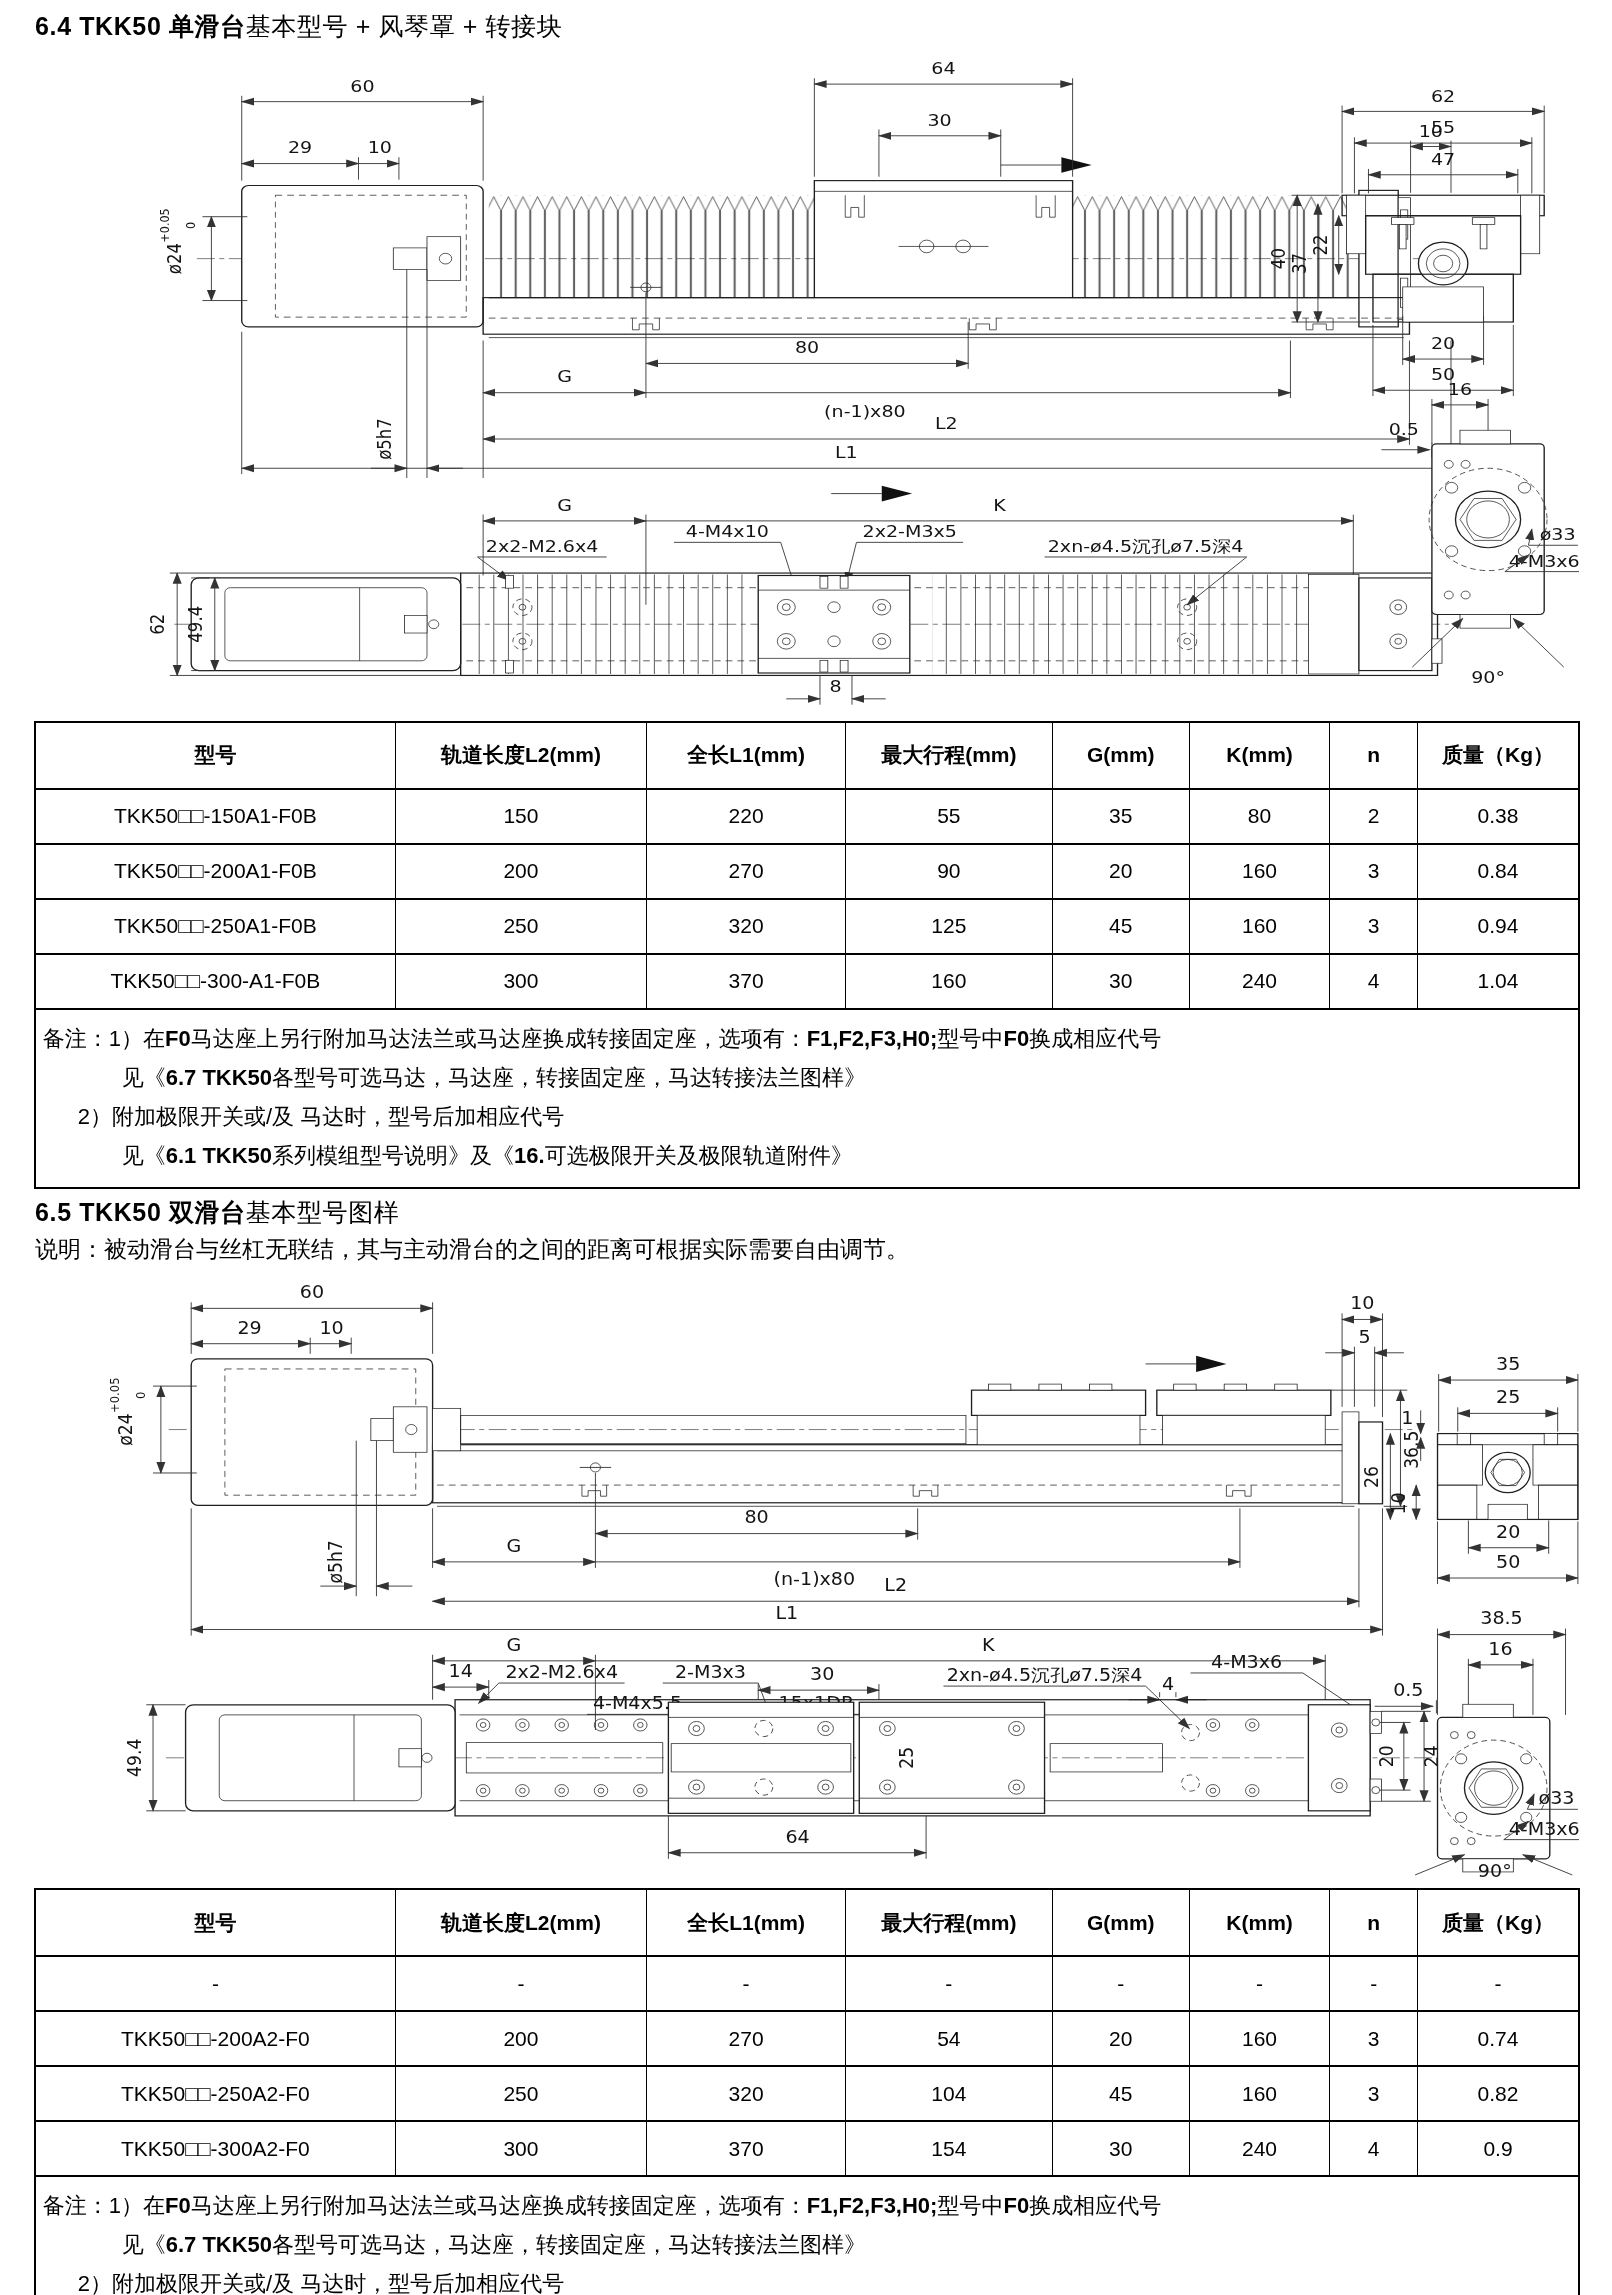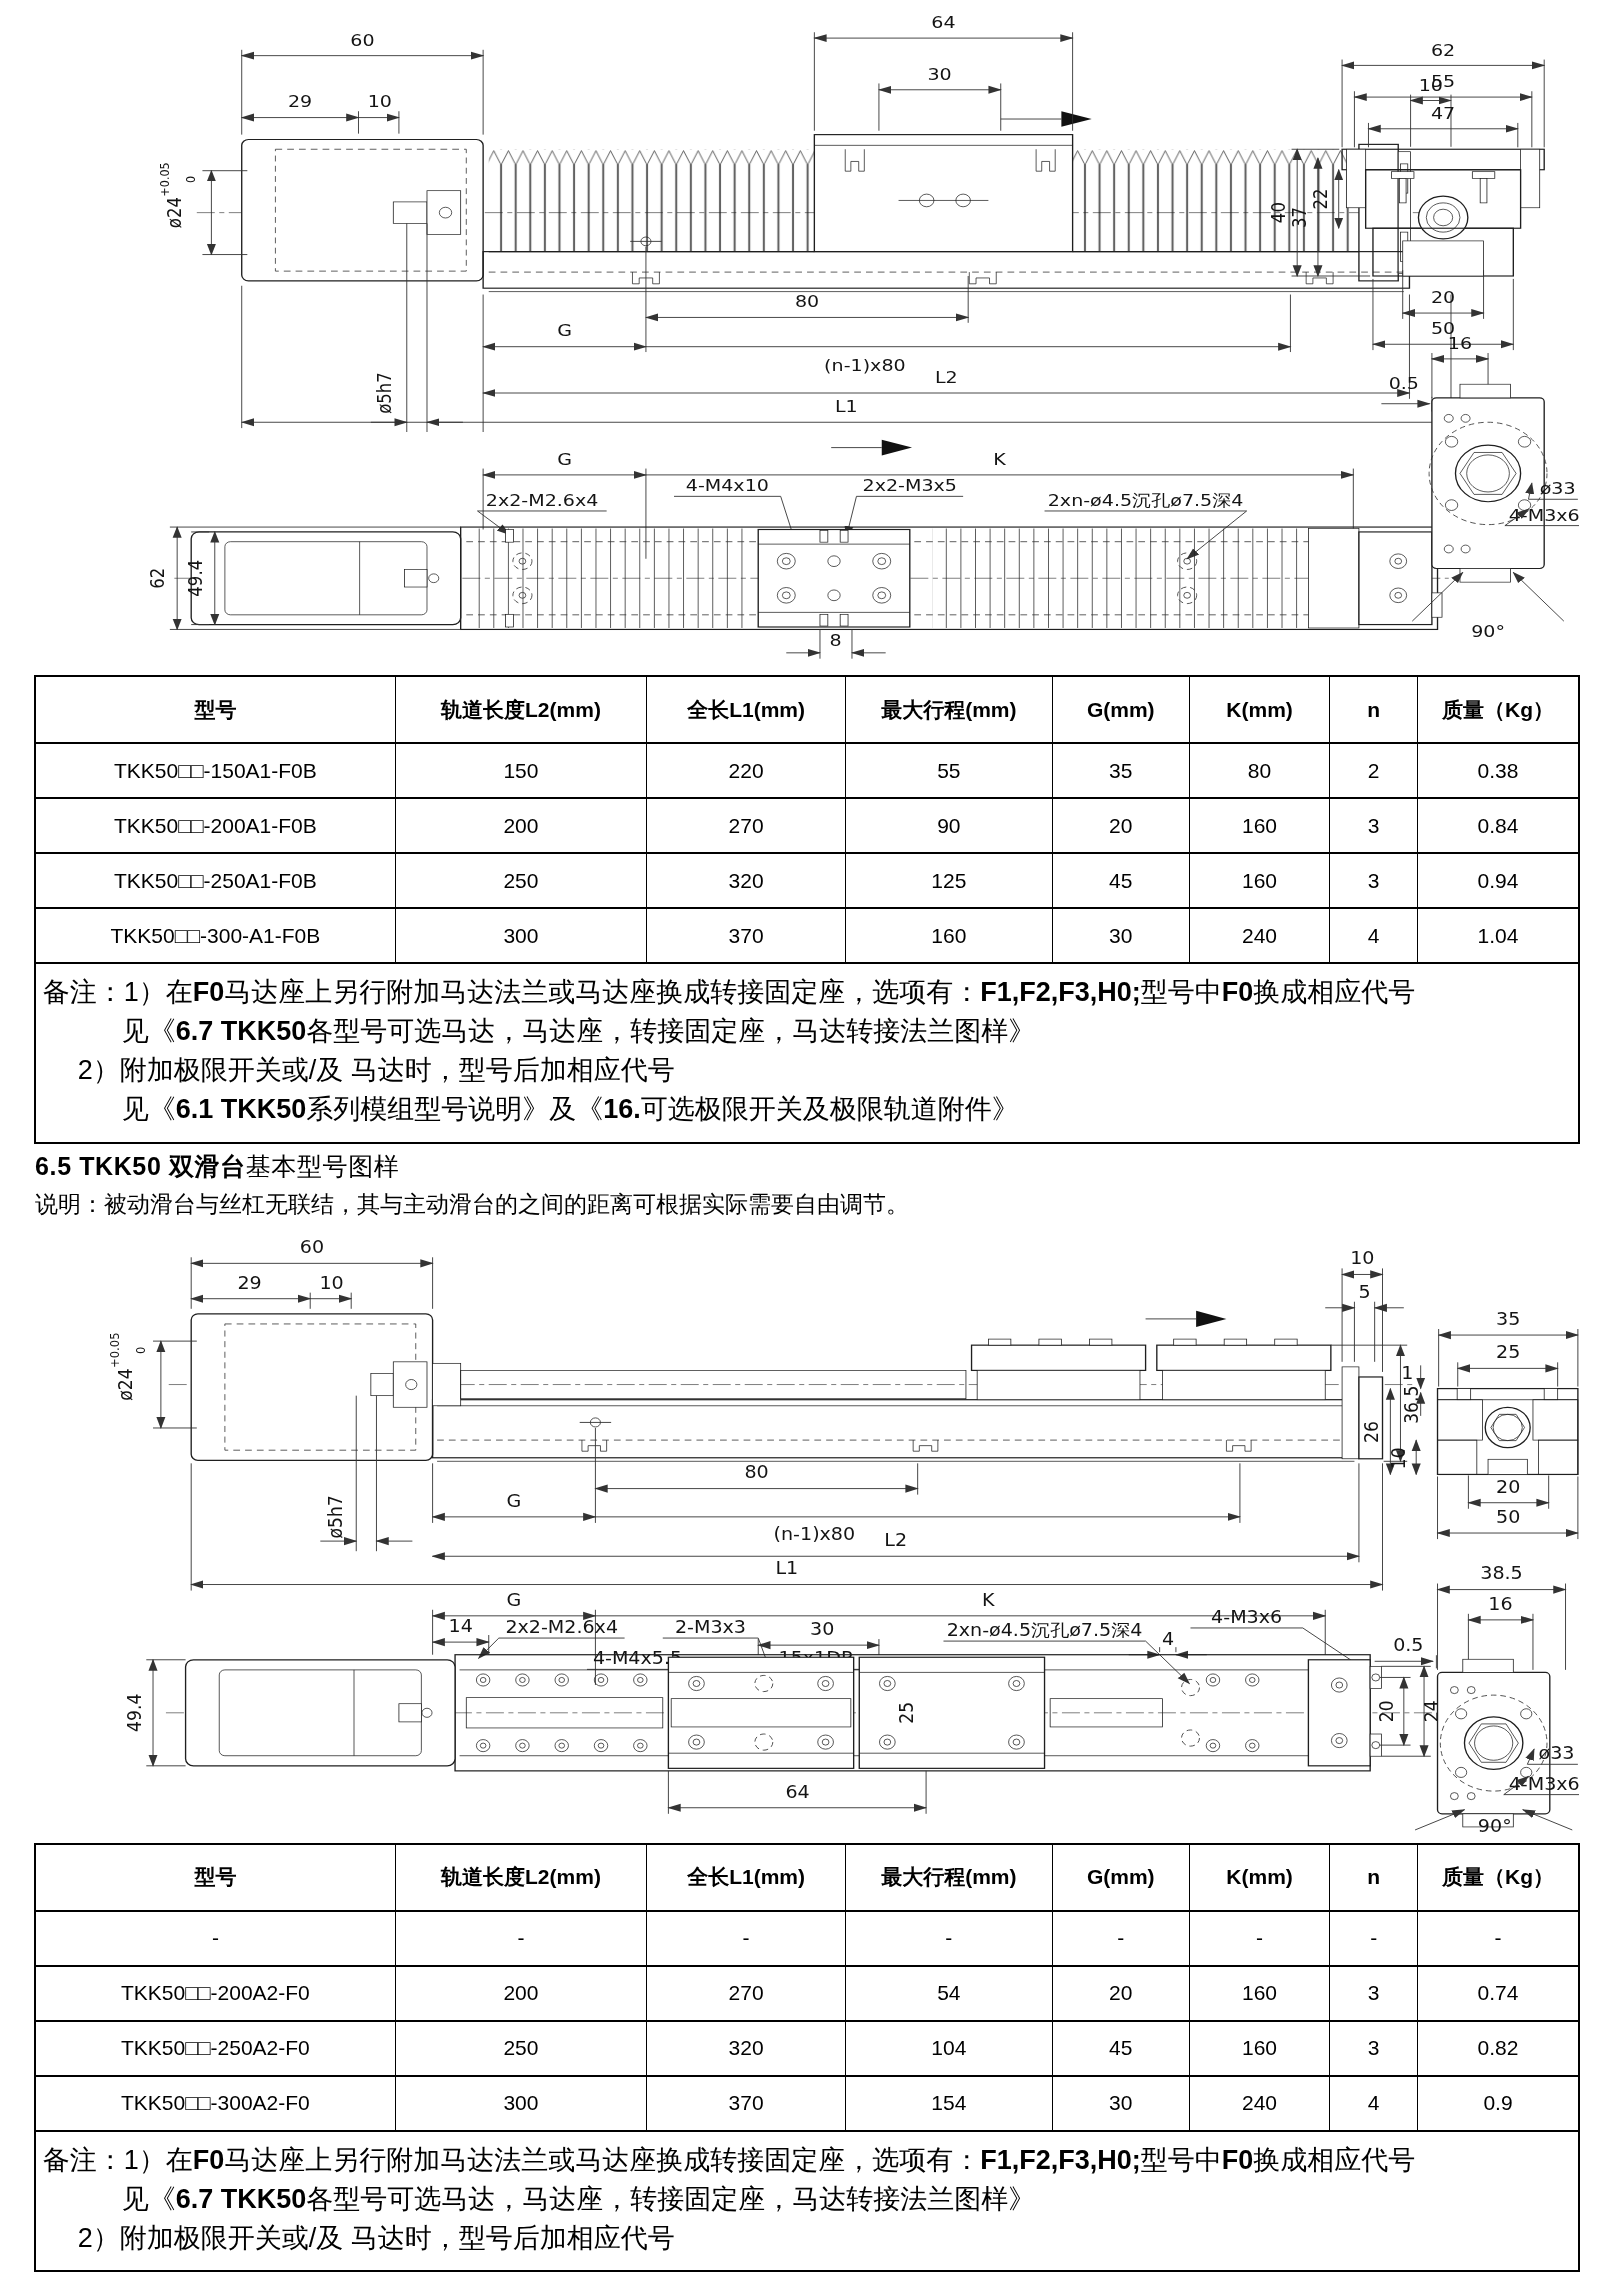--- a/index.html
+++ b/index.html
@@ -20,31 +20,32 @@
   .dt{font-family:"DejaVu Sans",sans-serif;font-size:34px;fill:#141414;text-anchor:middle;}
   .dts{font-size:23px;}
   .tri{fill:#111;stroke:none;}
   
   .frame{border:2.8px solid #000;margin-top:9px;}
   table.spec{width:100%;border-collapse:collapse;table-layout:fixed;font-size:21px;}
   table.spec th{font-weight:bold;height:63px;border:1.1px solid #000;border-top:none;border-bottom:2.8px solid #000;text-align:center;}
   table.spec td{height:51px;border:1.1px solid #000;border-bottom:2.8px solid #000;text-align:center;}
   table.spec th:first-child,table.spec td:first-child{border-left:none;}
   table.spec th:last-child,table.spec td:last-child{border-right:none;}
-  .notes{font-size:27px;line-height:39px;padding:9px 10px 12.4px 6.7px;}
+  .notes{font-size:22px;line-height:39px;padding:9px 10px 12.4px 6.7px;}
   .notes .row{white-space:nowrap;}
   .ind1{padding-left:35px;}
   .ind2{padding-left:79px;}
   .b{font-weight:bold;}
 </style>
 </head>
 <body>
 
 <div class="page">
 
+  <h1 class="sec"><span class="b">6.4 TKK50 单滑台</span><span class="rest">基本型号 + 风琴罩 + 转接块</span></h1>
 
   <svg width="1545" height="663" viewBox="0 0 2752 1360" preserveAspectRatio="none">
     <defs>
       <marker id="a1" viewBox="0 0 10 10" refX="9.2" refY="5" markerWidth="14" markerHeight="14" orient="auto-start-reverse">
         <path d="M0,1.6 L10,5 L0,8.4 z" fill="#333"></path>
       </marker>
       <pattern id="bel1" patternUnits="userSpaceOnUse" width="26" height="300">
         <path d="M1,30 L13,3 L25,30" class="ln thin"></path>
         <line x1="1" y1="30" x2="1" y2="300" class="ln thin"></line>
         <line x1="25" y1="30" x2="25" y2="300" class="ln thin"></line>

